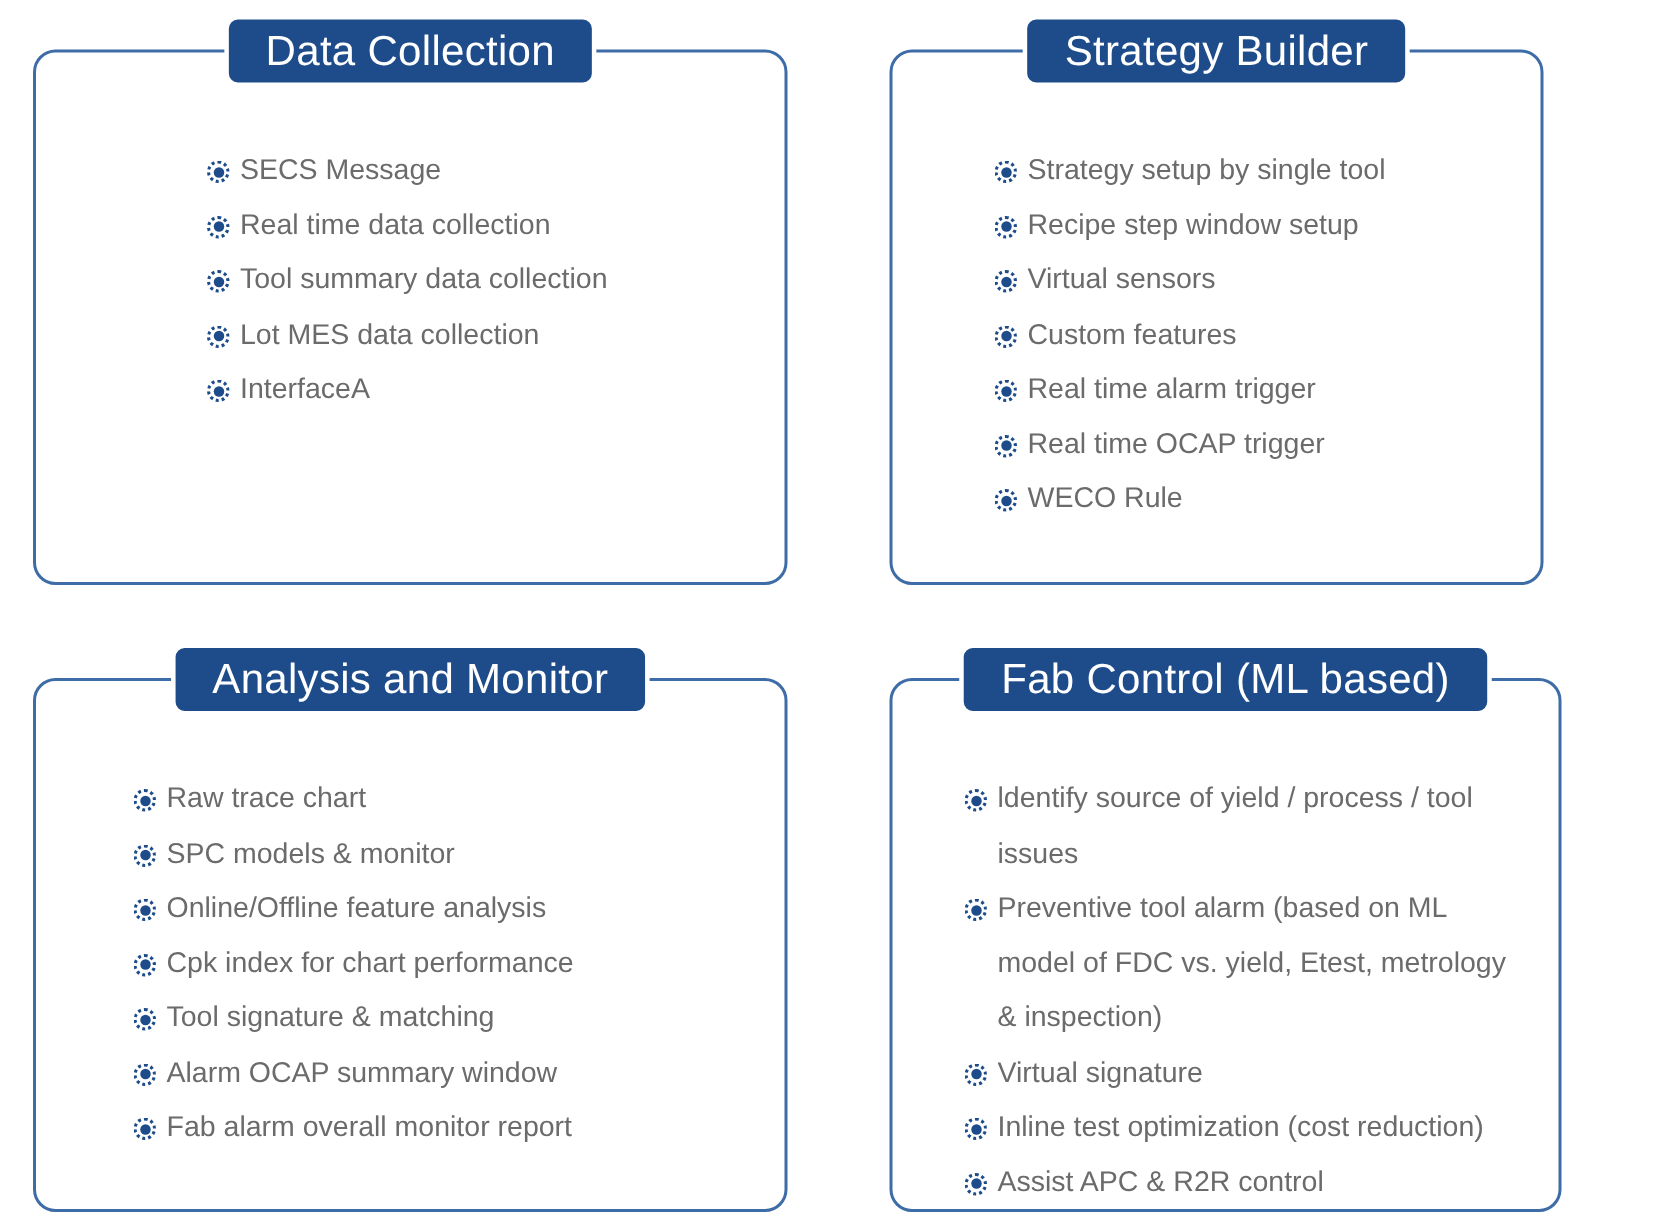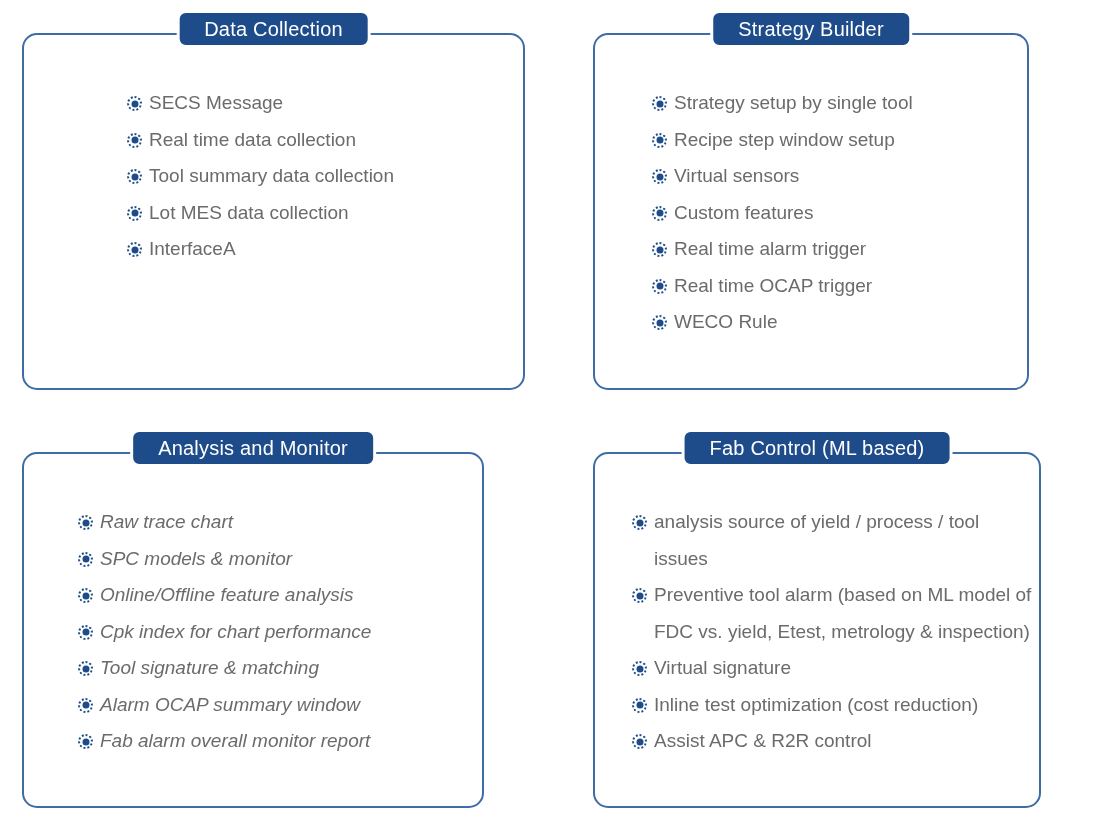--- a/index.html
+++ b/index.html
@@ -16,48 +16,48 @@
   }
   .panel {
     position: absolute;
     background: #ffffff;
     border: 2px solid #3e6ca6;
     border-radius: 15px;
     box-sizing: border-box;
   }
   .panel-tl { left: 22px;  top: 33px;  width: 503px; height: 357px; }
   .panel-tr { left: 593px; top: 33px;  width: 436px; height: 357px; }
-  .panel-bl { left: 22px;  top: 452px; width: 462px; height: 356px; }
+  .panel-bl { left: 22px;  top: 452px; width: 503px; height: 356px; }
   .panel-br { left: 593px; top: 452px; width: 448px; height: 356px; }
 
   .badge {
     position: absolute;
     top: -25px;
     left: 50%;
     transform: translateX(-50%);
     background: #1e4c8a;
     color: #ffffff;
-    font-size: 20px;
+    font-size: 28px;
     line-height: 1.2;
     padding: 4px 25px;
     border: 3px solid #ffffff;
     border-radius: 9px;
     white-space: nowrap;
     z-index: 2;
     letter-spacing: 0.2px;
   }
 
   ul.feature-list {
     list-style: none;
-    margin: 3px;
+    margin: 14px;
     padding: 47px 6px 0 0;
   }
   .panel-tl ul.feature-list { padding-left: 100px; }
   .panel-tr ul.feature-list { padding-left: 54px; }
-  .panel-bl ul.feature-list { padding-left: 51px; font-style: italic; }
+  .panel-bl ul.feature-list { padding-left: 51px; }
   .panel-br ul.feature-list { padding-left: 34px; padding-right: 4px; }
 
   li.feature-item {
     display: flex;
     align-items: flex-start;
     font-size: 19px;
     line-height: 36.5px;
     color: #6b6b6b;
   }
   .bullet {
@@ -217,21 +217,21 @@
   </ul>
 </section>
 
 <section class="panel panel-br">
   <div class="badge">Fab Control (ML based)</div>
   <ul class="feature-list">
     <li class="feature-item">
       <span class="bullet">
           <span class="bullet-dot"></span>
         </span>
-      <span class="item-label">analysis source of yield / process / tool issues</span>
+      <span class="item-label">ldentify source of yield / process / tool issues</span>
     </li>
     <li class="feature-item">
       <span class="bullet">
           <span class="bullet-dot"></span>
         </span>
       <span class="item-label">Preventive tool alarm (based on ML model of FDC vs. yield, Etest, metrology &amp; inspection)</span>
     </li>
     <li class="feature-item">
       <span class="bullet">
           <span class="bullet-dot"></span>

